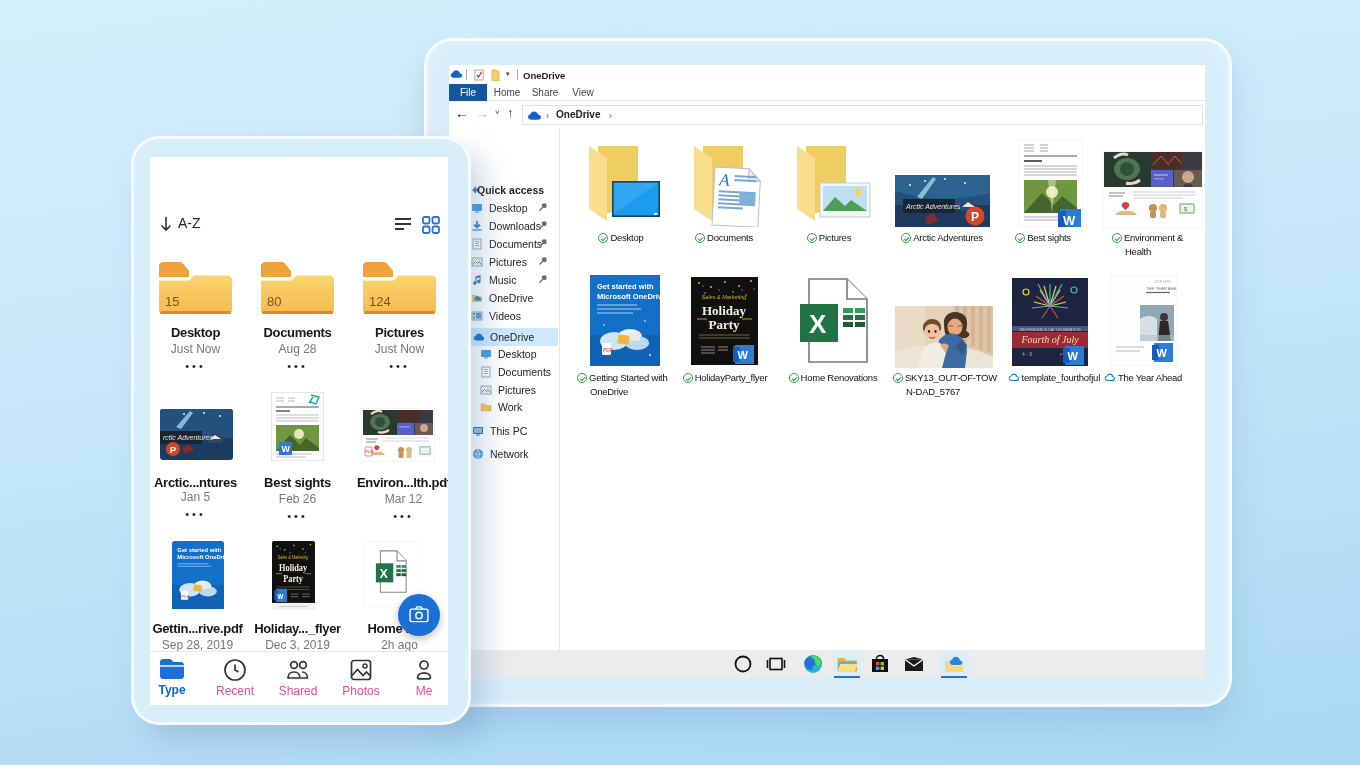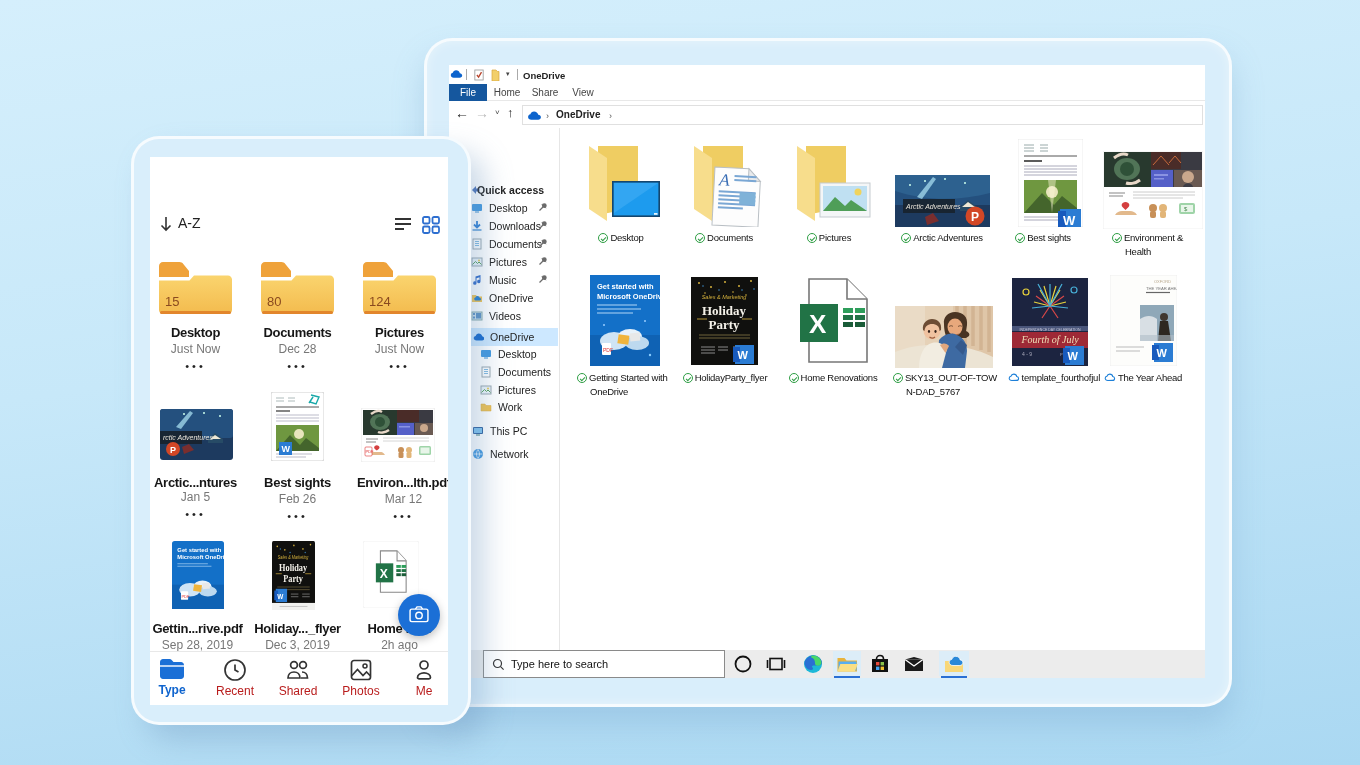--- a/index.html
+++ b/index.html
@@ -47,21 +47,21 @@
   .phead { position:absolute; left:0; top:0; width:298px; height:48px; background:#1169d2; }
   .ptitle { position:absolute; left:55px; top:12px; color:#fff; font-size:20px; font-weight:bold; }
   .avatar { position:absolute; left:5px; top:9px; width:30px; height:30px; border-radius:50%; background:#c0392b; overflow:hidden; }
   .sortrow { position:absolute; left:0; top:48px; width:298px; height:40px; background:#fff; }
   .ptiles { position:absolute; left:0; top:88px; width:256px; height:406px;padding-left:16px; }
   .ptile { position:absolute; text-align:center; overflow:visible; }
   .pname { font-size:13px; color:#161616; font-weight:bold; letter-spacing:-0.3px; white-space:nowrap; }
   .pdate { font-size:12px; color:#777; }
   .pdots { font-size:11px; color:#222; letter-spacing:3px; }
   .tabbar { position:absolute; left:0; top:494px; width:298px; height:54px; background:#fff; border-top:1px solid #e8e8e8; }
-  .navitem { position:absolute; top:6px; width:56px; text-align:center; font-size:12px; color:#b91c1c; }
+  .navitem { position:absolute; top:6px; width:56px; text-align:center; font-size:12px; color:#ec4899; }
   .fab { position:absolute; left:248px; top:437px; width:42px; height:42px; border-radius:50%; background:#1b6fd6;
          box-shadow:0 3px 8px rgba(0,0,0,.25); }
 </style>
 </head>
 <body>
 
 <div class="tablet">
  <div class="win">
 
   <div class="titlebar">
@@ -491,27 +491,20 @@
         <rect x="42" y="70" width="7" height="15" fill="#185abd"></rect>
         <text x="46.5" y="82" font-size="11" fill="#fff" font-weight="bold">W</text>
       </svg>
       <div class="flabel" style="left:644px;top:243px;width:100px;text-align:center"><span class="cloud-ic"><svg width="12" height="12" viewBox="0 0 12 12">
                 <path d="M3.8 9.5c-1.5 0-2.6-.9-2.6-2.2 0-1.1.7-1.9 1.8-2.1.3-1.2 1.4-2.1 2.7-2.1 1.5 0 2.8 1 3 2.4 1 .1 1.9.9 1.9 1.9 0 1.1-.9 2-2.1 2z" fill="none" stroke="#1e80d8" stroke-width="1.1"></path>
               </svg></span>The Year Ahead</div>
     </div>
   </div>
 
   <div class="taskbar">
-    <div class="searchbox">
-      <svg class="abs" style="left:8px;top:7px" width="13" height="13" viewBox="0 0 13 13">
-            <circle cx="5.5" cy="5.5" r="4" fill="none" stroke="#333" stroke-width="1.2"></circle>
-            <path d="M8.6 8.6l3 3" stroke="#333" stroke-width="1.2"></path>
-          </svg>
-      <span style="position:absolute;left:27px">Type here to search</span>
-    </div>
     <svg class="tbicon" style="left:282px">
           <circle cx="12" cy="12" r="7.5" fill="none" stroke="#111" stroke-width="1.8"></circle>
         </svg>
     <svg class="tbicon" style="left:315px">
           <g fill="none" stroke="#111" stroke-width="1.6">
             <rect x="6" y="6.5" width="12" height="11"></rect>
             <path d="M3.5 8v8M20.5 8v8"></path>
           </g>
         </svg>
     <svg class="tbicon" style="left:352px" viewBox="0 0 24 24">
@@ -599,21 +592,21 @@
       <rect x="1" y="53" width="71" height="3" rx="1.5" fill="#e2862c"></rect>
       <text x="6" y="48" font-size="13" fill="#8a4a1f">124</text>
     </svg>
     <div class="ptile" style="left:9px;top:80px;width:73px">
           <div class="pname">Desktop</div>
           <div class="pdate" style="margin-top:2px">Just Now</div>
           <div class="pdots" style="margin-top:4px">•••</div>
         </div>
     <div class="ptile" style="left:111px;top:80px;width:73px">
           <div class="pname">Documents</div>
-          <div class="pdate" style="margin-top:2px">Dec 28</div>
+          <div class="pdate" style="margin-top:2px">Aug 28</div>
           <div class="pdots" style="margin-top:4px">•••</div>
         </div>
     <div class="ptile" style="left:213px;top:80px;width:73px">
           <div class="pname">Pictures</div>
           <div class="pdate" style="margin-top:2px">Just Now</div>
           <div class="pdots" style="margin-top:4px">•••</div>
         </div>
 
     <svg class="abs" style="left:10px;top:164px" width="73" height="51" viewBox="0 0 73 51">
       <rect width="73" height="51" rx="3" fill="#1d3a5f"></rect>

